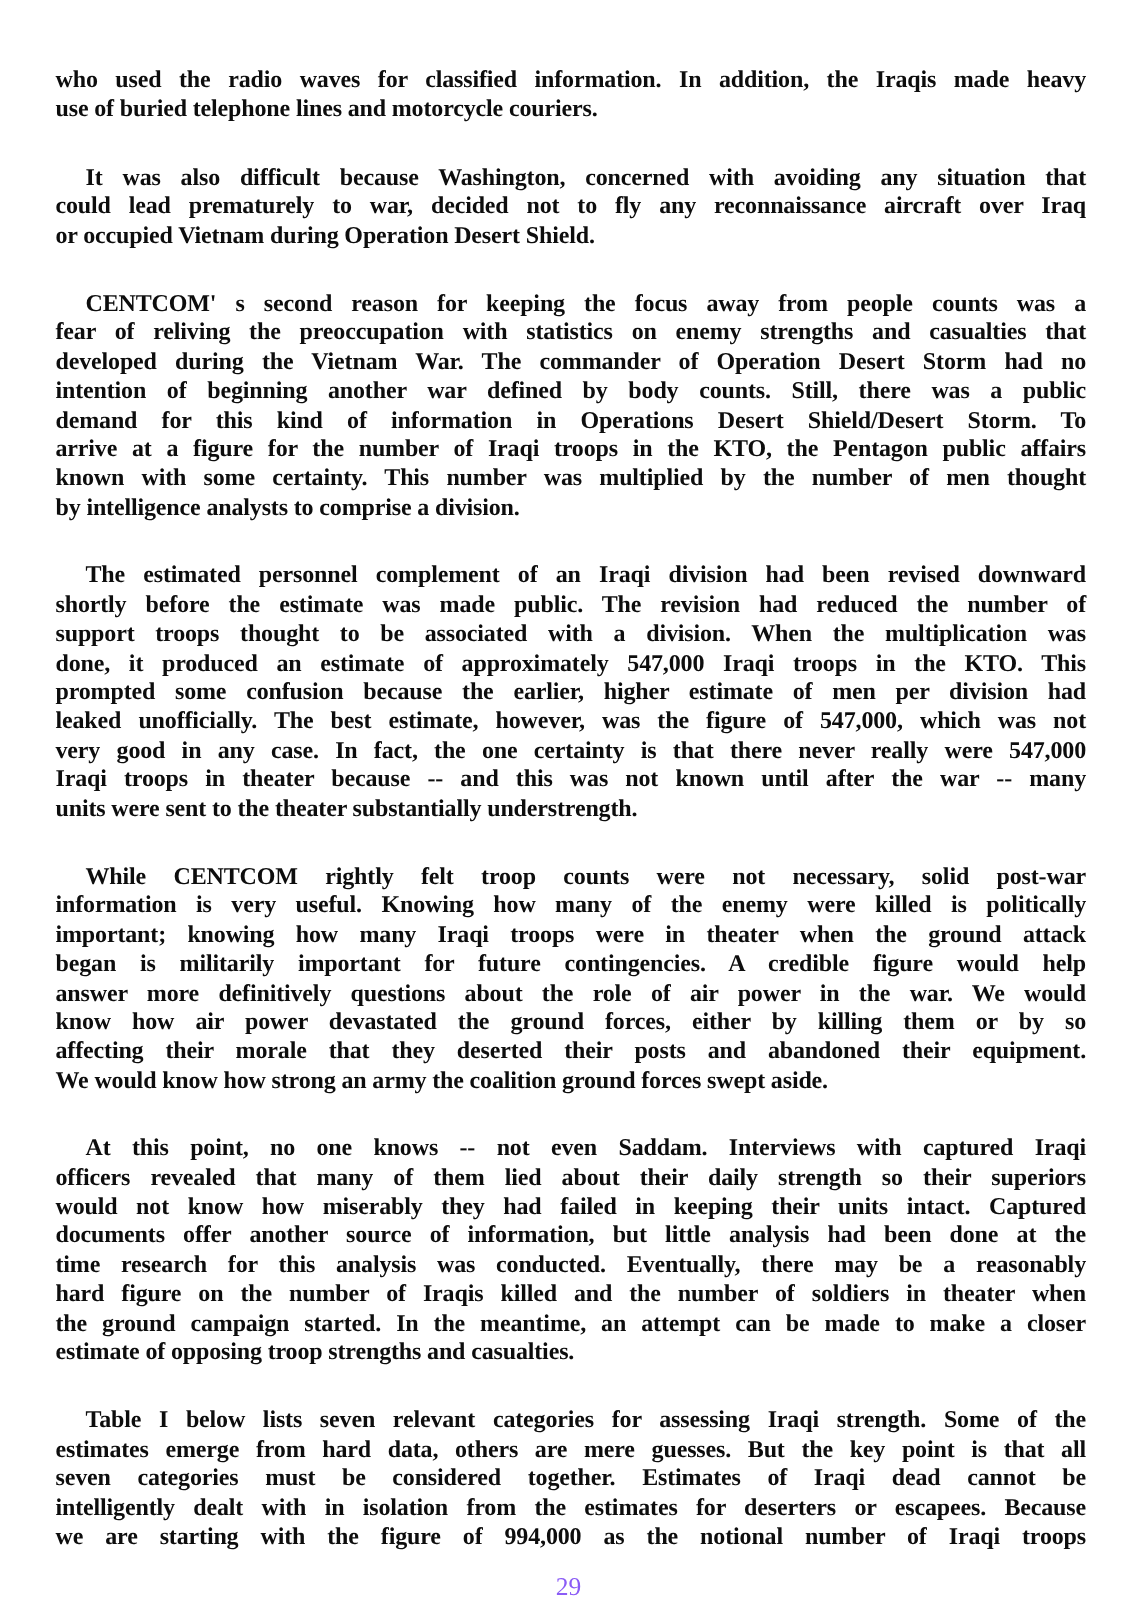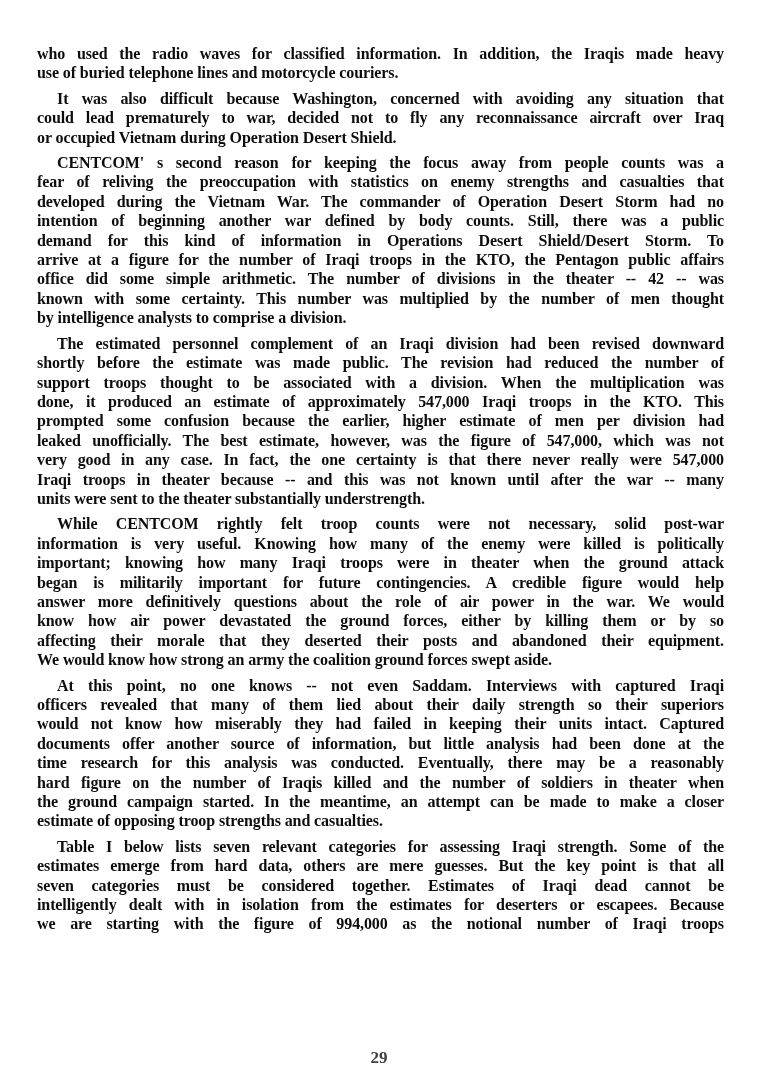--- a/index.html
+++ b/index.html
@@ -21,21 +21,21 @@
     position: absolute;
     left: 37px;
     top: 44px;
     width: 687px;
   }
   .para {
     margin: 0;
     padding: 0;
   }
   .para + .para {
-    margin-top: 6px;
+    margin-top: 26px;
   }
   .line {
     font-size: 16px;
     font-weight: 700;
     line-height: 19.4px;
     letter-spacing: -0.1px;
     text-align: justify;
     text-align-last: justify;
     white-space: normal;
   }
@@ -45,22 +45,22 @@
   .line.lastline {
     text-align-last: left;
   }
   .page-number {
     position: absolute;
     left: 0;
     top: 1048px;
     width: 100%;
     text-align: center;
     font-size: 17px;
-    font-weight: 700;
-    color: #404040;
+    font-weight: 400;
+    color: #8b5cf6;
   }
 </style>
 </head>
 <body>
 
 <div class="page">
   <div class="page-body">
       <div class="para">
         <div class="line">who used  the radio waves for classified information. In addition, the Iraqis made heavy</div>
         <div class="line lastline">use of buried telephone lines and motorcycle couriers.</div>
@@ -70,21 +70,20 @@
         <div class="line">could lead  prematurely to war, decided not to fly any reconnaissance aircraft over Iraq</div>
         <div class="line lastline">or occupied Vietnam during Operation Desert Shield.</div>
       </div>
       <div class="para">
         <div class="line indent">CENTCOM' s second reason for  keeping the focus away from people counts was a</div>
         <div class="line">fear of  reliving the preoccupation with statistics on enemy strengths and casualties that</div>
         <div class="line">developed  during the Vietnam War. The commander of Operation Desert Storm had no</div>
         <div class="line">intention of beginning another war defined by body counts. Still, there was a public</div>
         <div class="line">demand for this kind of information in Operations Desert Shield/Desert Storm. To</div>
         <div class="line">arrive at a figure for the number of Iraqi troops in the KTO, the Pentagon public affairs</div>
-        <div class="line">office did some simple arithmetic. The number  of divisions in the theater -- 42 -- was</div>
         <div class="line">known  with some certainty. This number was multiplied by the number of men thought</div>
         <div class="line lastline">by intelligence analysts to comprise a division.</div>
       </div>
       <div class="para">
         <div class="line indent">The estimated personnel complement of an Iraqi division had been revised downward</div>
         <div class="line">shortly before the estimate was  made public. The revision had reduced the number of</div>
         <div class="line">support troops thought to be associated  with a division. When the multiplication was</div>
         <div class="line">done, it produced an  estimate of approximately 547,000 Iraqi troops in the KTO. This</div>
         <div class="line">prompted some confusion because  the earlier, higher estimate of men per division had</div>
         <div class="line">leaked  unofficially. The best estimate, however, was the figure of 547,000, which was not</div>

